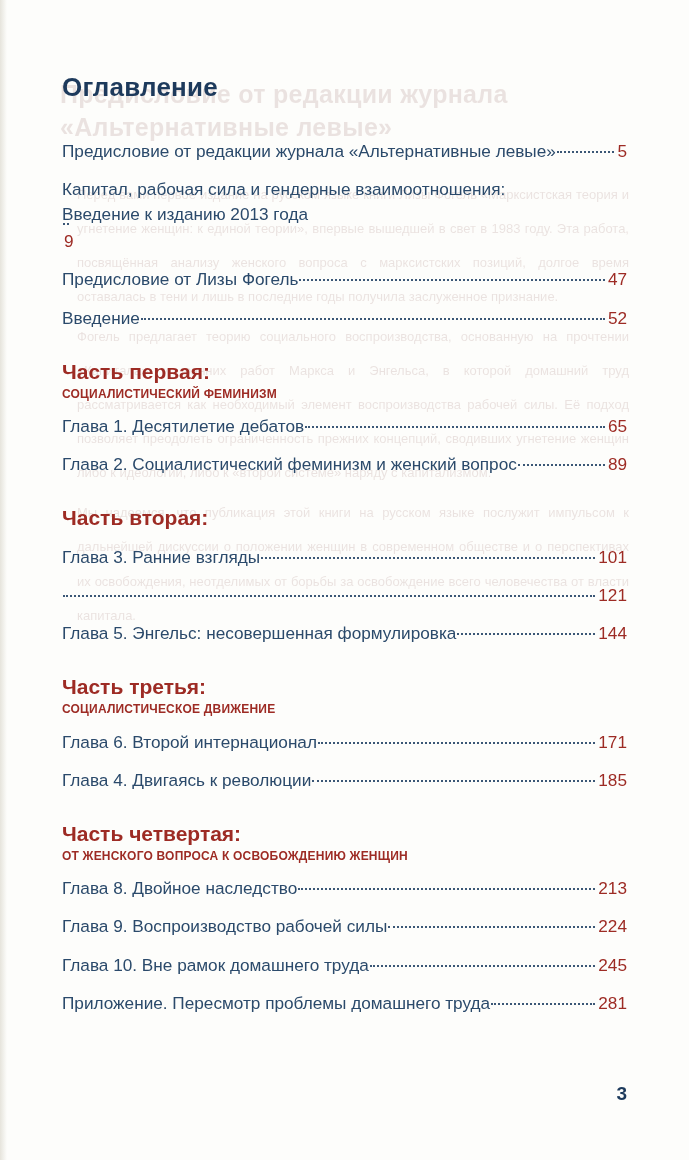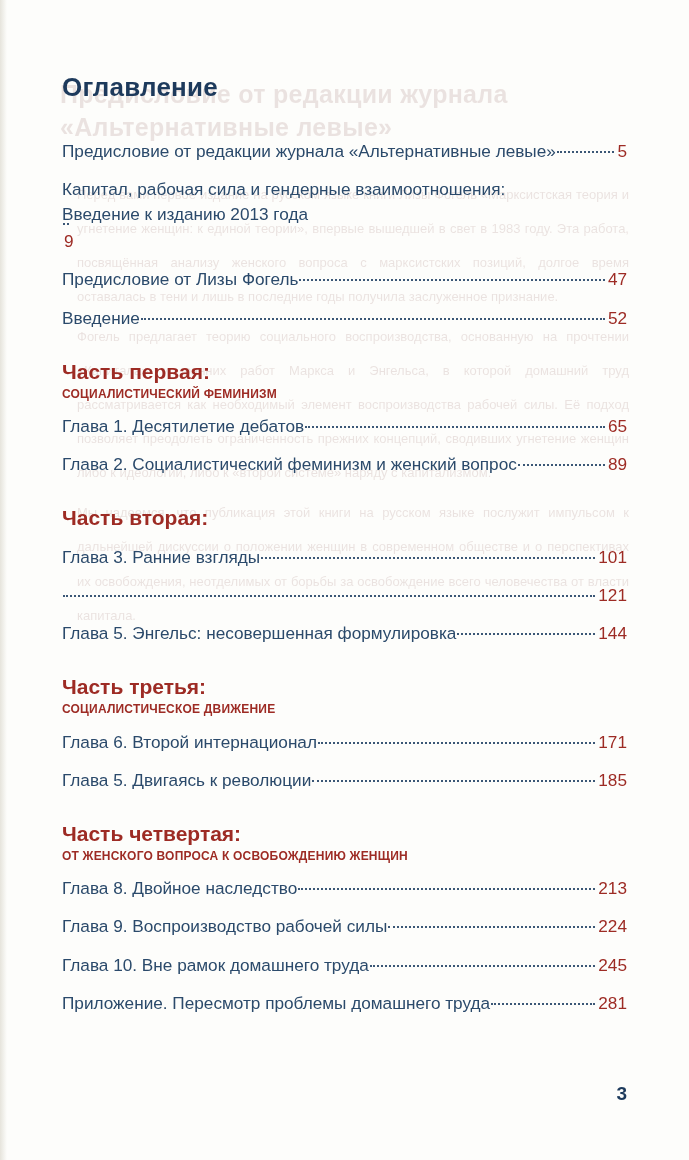--- a/index.html
+++ b/index.html
@@ -226,21 +226,21 @@
       <div class="part-line2">СОЦИАЛИСТИЧЕСКОЕ ДВИЖЕНИЕ</div>
     </li>
 
     <li class="entry">
       <span class="lbl">Глава 6. Второй интернационал</span>
       <span class="leader"></span>
       <span class="pg">171</span>
     </li>
 
     <li class="entry">
-      <span class="lbl">Глава 5. Двигаясь к революции</span>
+      <span class="lbl">Глава 4. Двигаясь к революции</span>
       <span class="leader"></span>
       <span class="pg">185</span>
     </li>
 
     <li class="part">
       <div class="part-line1">Часть четвертая:</div>
       <div class="part-line2">ОТ ЖЕНСКОГО ВОПРОСА К ОСВОБОЖДЕНИЮ ЖЕНЩИН</div>
     </li>
 
     <li class="entry">

